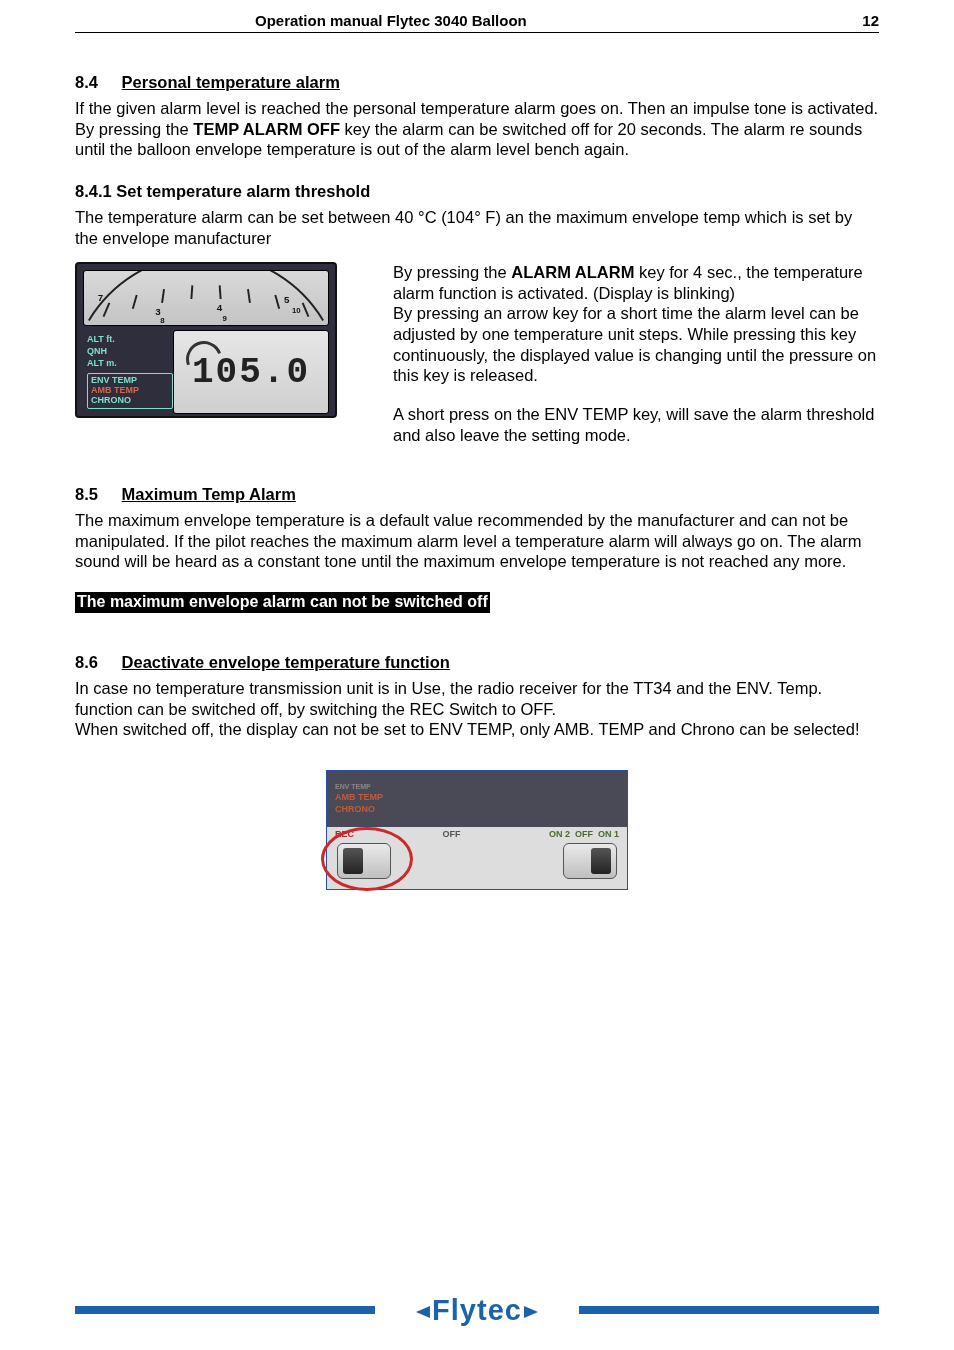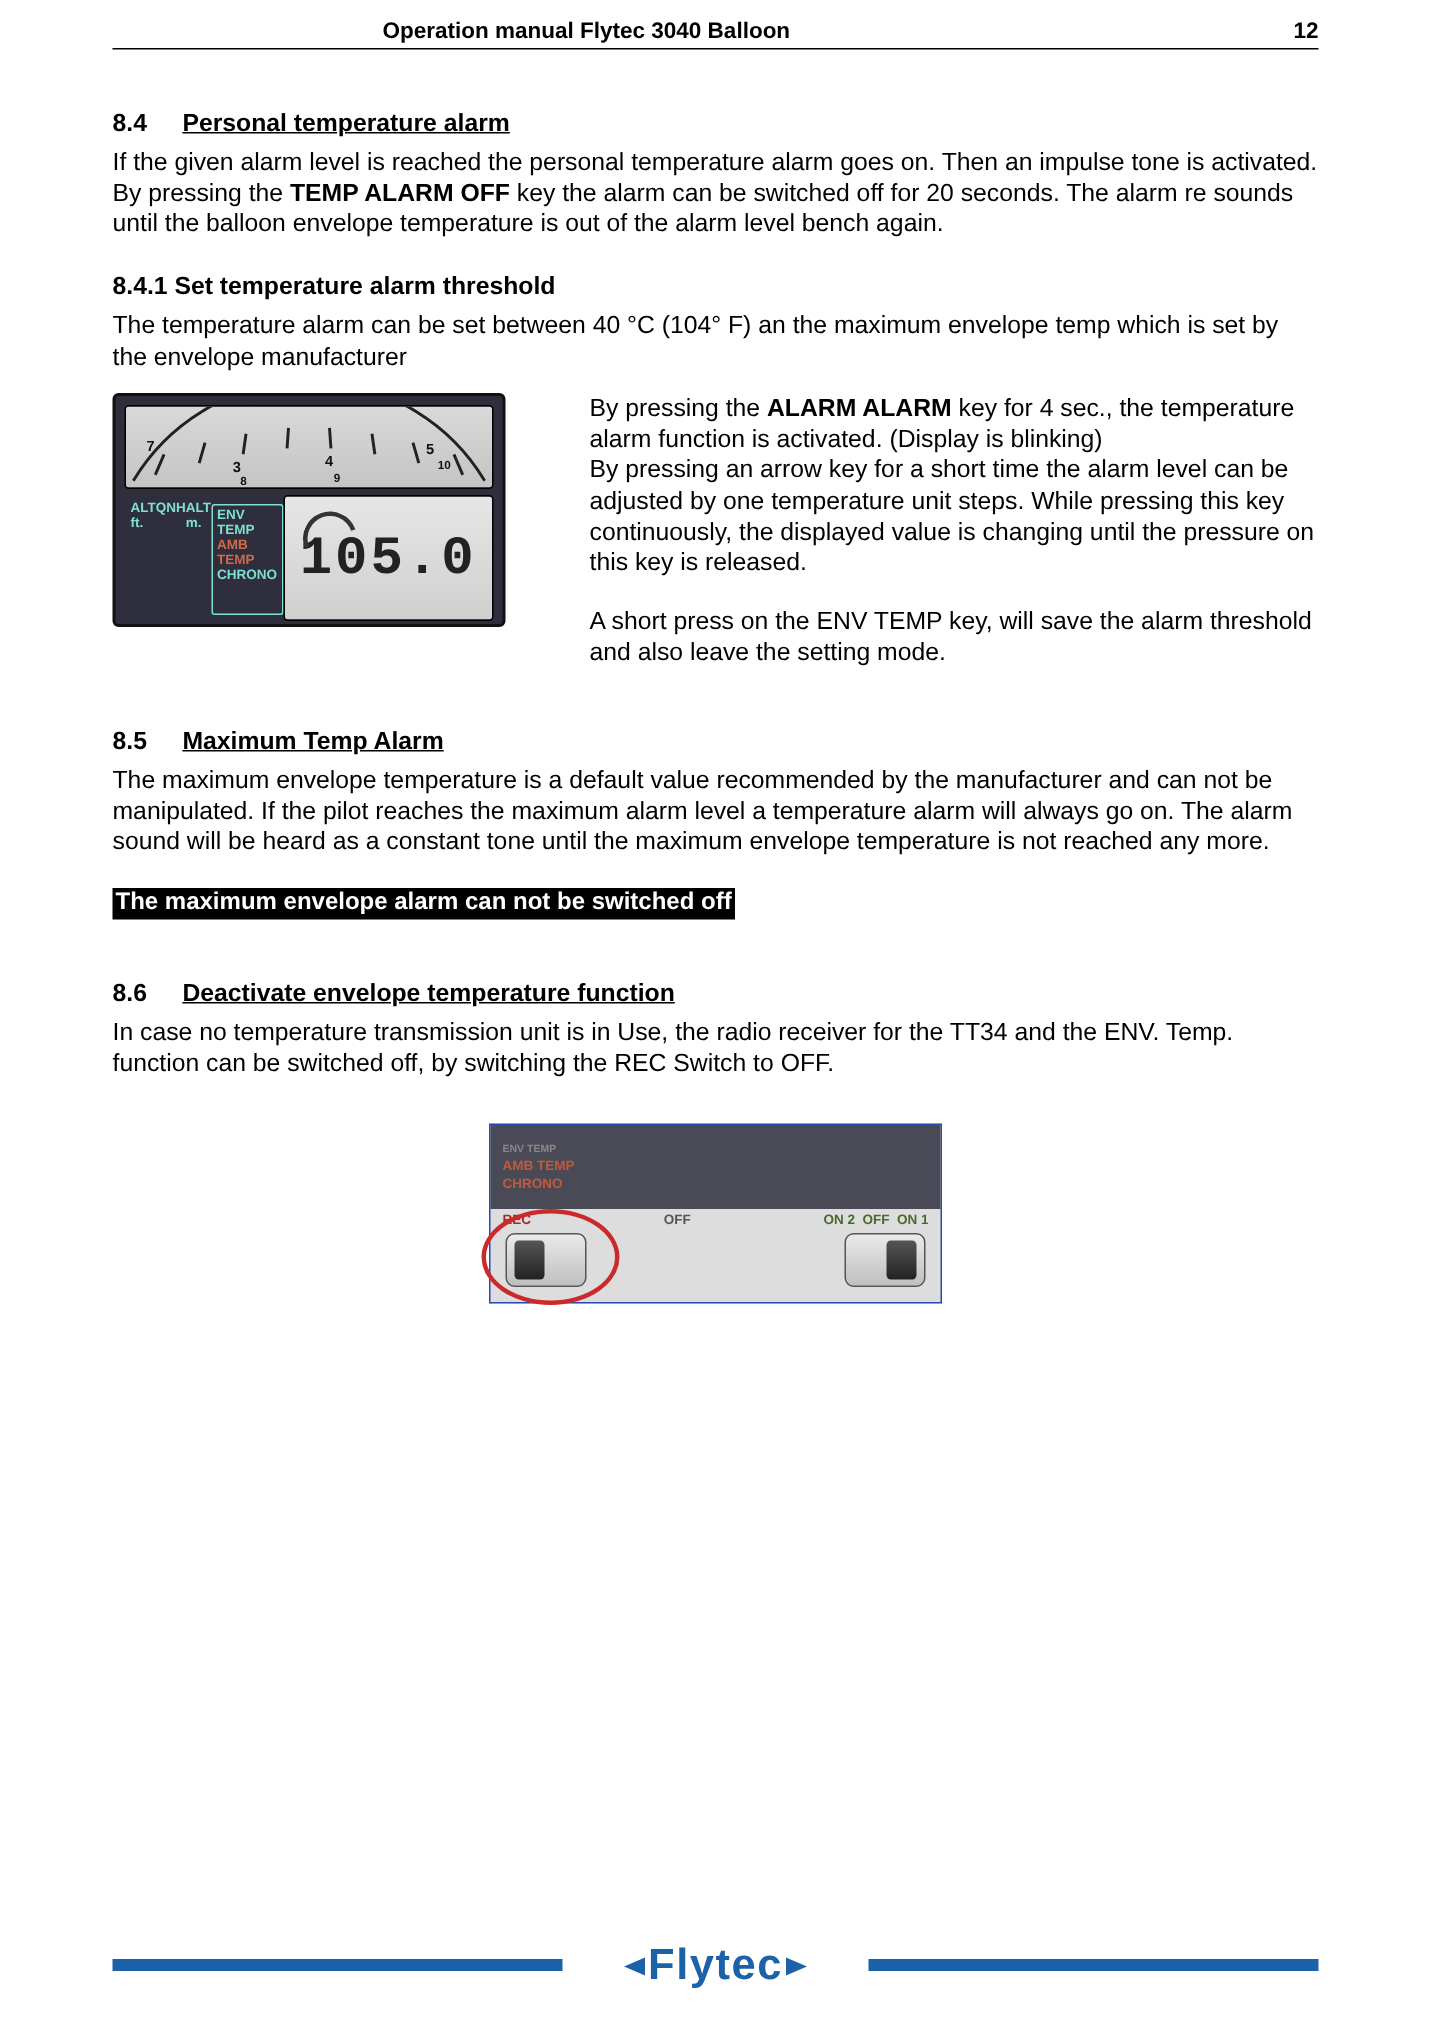--- a/index.html
+++ b/index.html
@@ -83,21 +83,21 @@
   }
   .gauge-svg { width:100%; height:100%; display:block; }
   .device-a .lower {
     display: flex;
     height: 84px;
     margin-top: 4px;
   }
   .device-a .labels {
     flex: 0 0 86px;
     display: flex;
-    flex-direction: row;
+    flex-direction: column;
     justify-content: space-around;
     padding: 4px 0 4px 4px;
     font-size: 9px;
     line-height: 1.1;
     color: #7fe0d0;
     font-weight: bold;
   }
   .device-a .labels .grp2 {
     border: 1px solid #7fe0d0;
     border-radius: 2px;
@@ -339,20 +339,21 @@
   <div class="body-text">The maximum envelope temperature is a default value recommended by the manufacturer and can not be manipulated. If the pilot reaches the maximum alarm level a temperature alarm will always go on. The alarm sound will be heard as a constant tone until the maximum envelope temperature is not reached any more.</div>
   <div class="center-highlight">
     <span class="highlight-box">The maximum envelope alarm can not be switched off</span>
   </div>
 
   <div class="section-heading">
     <span class="num">8.6</span>
     <span class="title">Deactivate envelope temperature function</span>
   </div>
   <div class="body-text">In case no temperature transmission unit is in Use, the radio receiver for the TT34 and the ENV. Temp. function can be switched off, by switching the REC Switch to OFF.</div>
+  <div class="body-text">When switched off, the display can not be set to ENV TEMP, only AMB. TEMP and Chrono can be selected!</div>
 
   <div class="device-b-wrap">
     <div class="device-b">
       <div class="top">
         <div class="labels">
           <div class="env">ENV TEMP</div>
           <div>AMB TEMP</div>
           <div>CHRONO</div>
         </div>
       </div>

